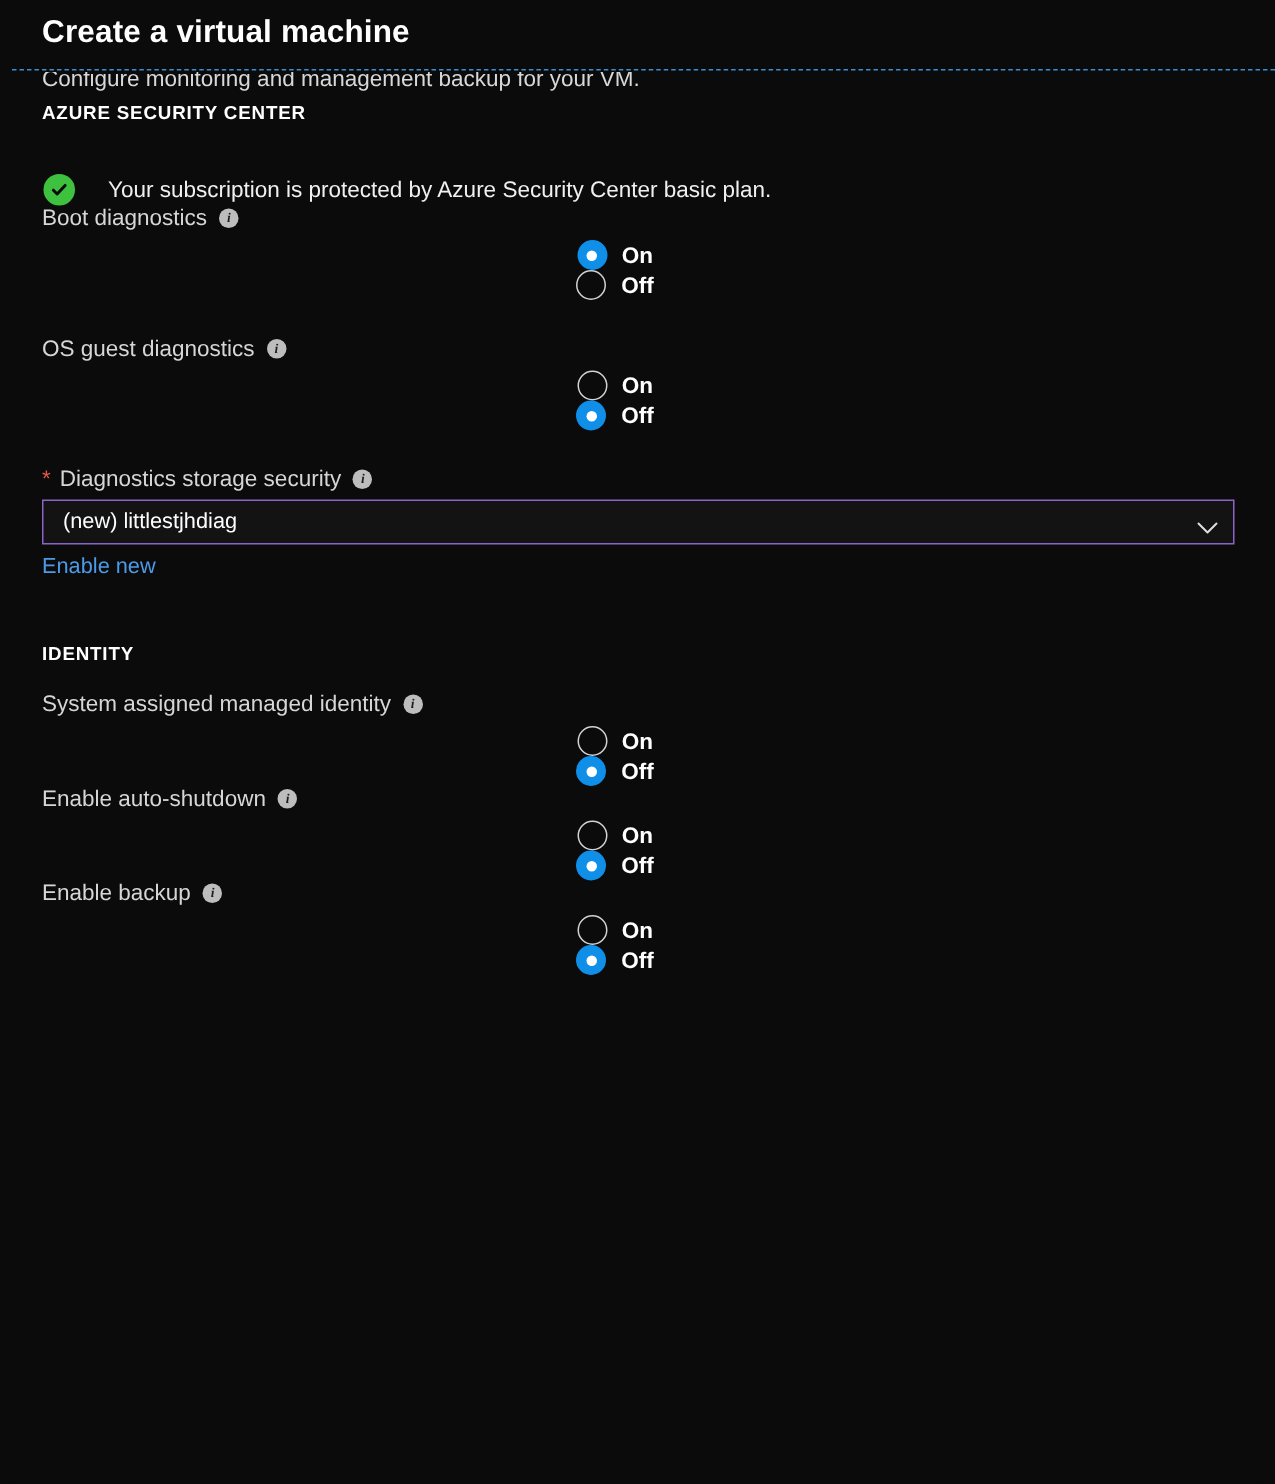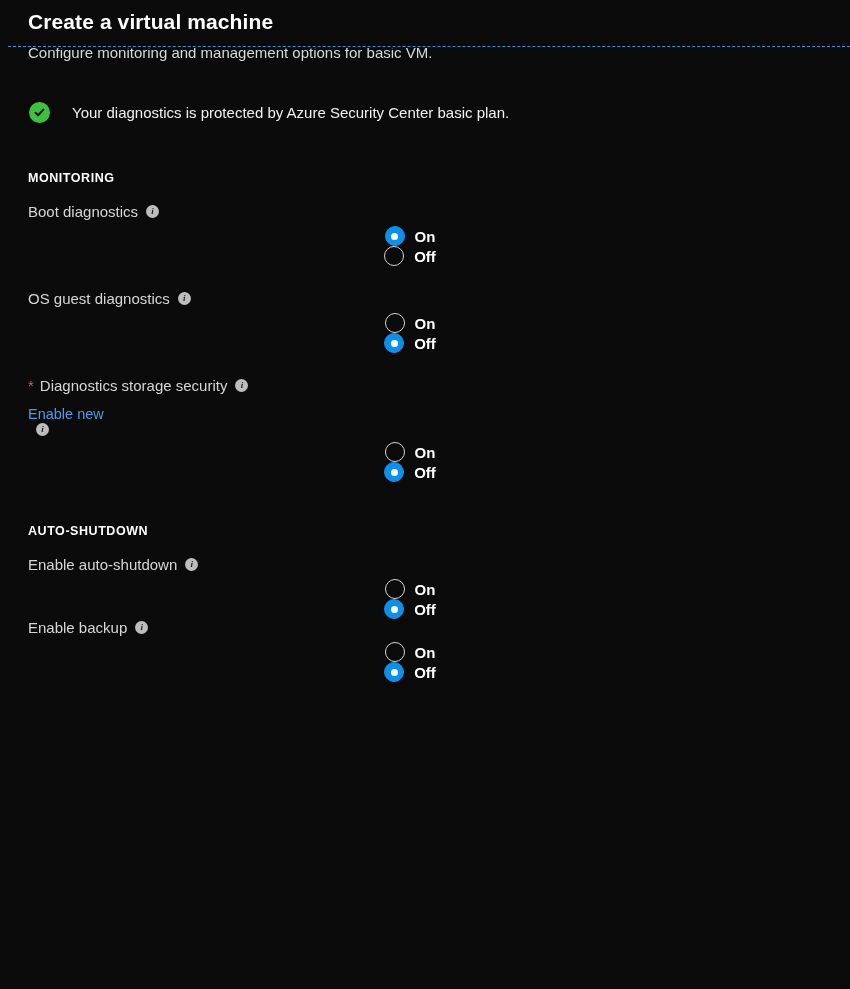--- a/index.html
+++ b/index.html
@@ -221,37 +221,37 @@
 </style>
 </head>
 <body>
 
 <div class="page">
 
   <div class="header">
     <div class="header-title">Create a virtual machine</div>
   </div>
 
-  <div class="clipped-line">Configure monitoring and management options for basic VM.</div>
+  <div class="clipped-line">Configure monitoring and management backup for your VM.</div>
   <div class="scroll-divider"></div>
 
   <div class="content">
 
+    <div class="section-head">AZURE SECURITY CENTER</div>
 
 
     <div class="status-row">
       <span class="check-icon">
         <svg width="13" height="13" viewBox="0 0 13 13" aria-hidden="true">
           <path d="M2.6 6.8 L5.1 9.3 L10.4 3.6" fill="none" stroke="#0b0b0b" stroke-width="2" stroke-linecap="round" stroke-linejoin="round"></path>
         </svg>
       </span>
-      <span class="status-text">Your diagnostics is protected by Azure Security Center basic plan.</span>
-    </div>
-
-    <div class="section-head blk-monitoring">MONITORING</div>
+      <span class="status-text">Your subscription is protected by Azure Security Center basic plan.</span>
+    </div>
+
 
     <div>
       <div class="field-label">
         <span>Boot diagnostics</span>
         <span class="info-icon">i</span>
       </div>
       <div class="radio-row">
         <label class="radio-opt">
           <span class="radio checked"></span>
           <span class="radio-label">On</span>
@@ -279,40 +279,49 @@
         </label>
       </div>
     </div>
 
     <div class="gap-field">
       <div class="field-label">
         <span class="req">*</span>
         <span>Diagnostics storage security</span>
         <span class="info-icon">i</span>
       </div>
+      <div class="select-wrap">
+        <span class="select-value">(new) littlestjhdiag</span>
+        <span class="chevron">
+          <svg width="14" height="9" viewBox="0 0 14 9" aria-hidden="true">
+            <path d="M1 1.5 L7 7.5 L13 1.5" fill="none" stroke="#e0e0e0" stroke-width="1.3" stroke-linecap="round" stroke-linejoin="round"></path>
+          </svg>
+        </span>
+      </div>
       <a class="create-new">Enable new</a>
     </div>
 
+    <div class="section-head gap-section">IDENTITY</div>
     <div>
       <div class="field-label">
-        <span class="info-icon">i</span>
-      </div>
-      <div class="radio-row">
-        <label class="radio-opt">
-          <span class="radio"></span>
-          <span class="radio-label">On</span>
-        </label>
-        <label class="radio-opt">
-          <span class="radio checked"></span>
-          <span class="radio-label">Off</span>
-        </label>
-      </div>
-    </div>
-
-    <div class="section-head gap-section">AUTO-SHUTDOWN</div>
+        <span>System assigned managed identity</span>
+        <span class="info-icon">i</span>
+      </div>
+      <div class="radio-row">
+        <label class="radio-opt">
+          <span class="radio"></span>
+          <span class="radio-label">On</span>
+        </label>
+        <label class="radio-opt">
+          <span class="radio checked"></span>
+          <span class="radio-label">Off</span>
+        </label>
+      </div>
+    </div>
+
     <div>
       <div class="field-label">
         <span>Enable auto-shutdown</span>
         <span class="info-icon">i</span>
       </div>
       <div class="radio-row">
         <label class="radio-opt">
           <span class="radio"></span>
           <span class="radio-label">On</span>
         </label>

